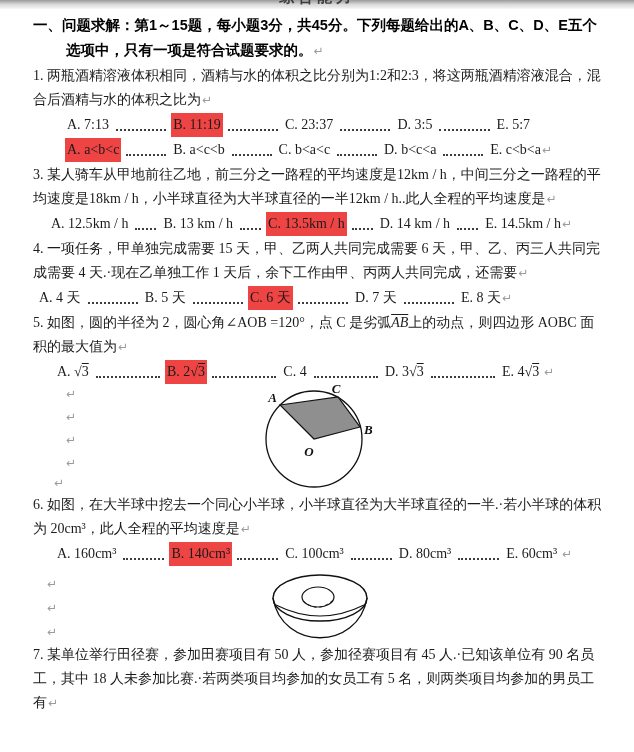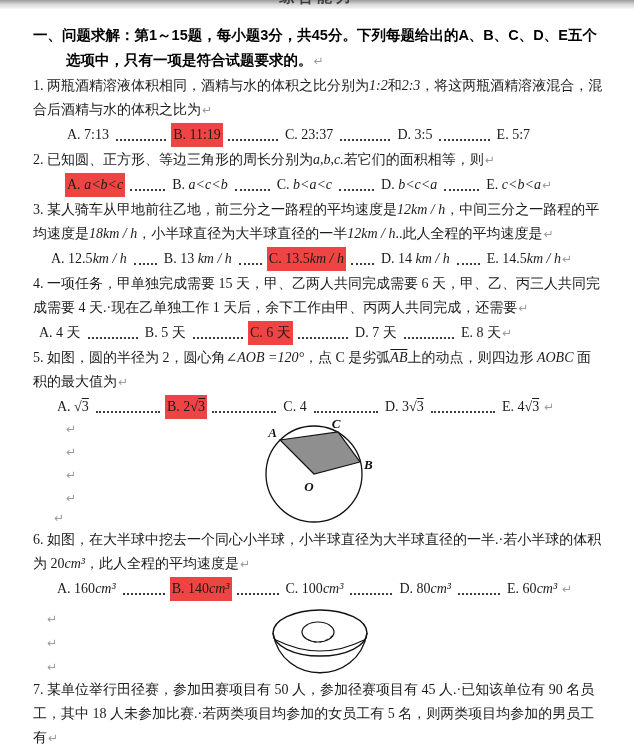--- a/index.html
+++ b/index.html
@@ -15,31 +15,31 @@
   }
   .band .clip-title{
     position:absolute;top:-12px;left:50%;transform:translateX(-50%);
     font-family:"Liberation Sans","DejaVu Sans",sans-serif;
     font-weight:bold;font-size:15px;line-height:18px;color:#3c3c3c;letter-spacing:4px;white-space:nowrap;
   }
   .page{padding:0 30px 0 33px;}
   .q-head{
     font-family:"Liberation Sans","DejaVu Sans",sans-serif;
     font-weight:bold;font-size:14.5px;line-height:25px;color:#000;
-    margin:14px 0 0 0;padding-left:33px;text-indent:-33px;max-width:560px;
+    margin:4px 0 0 0;padding-left:33px;text-indent:-33px;max-width:560px;
   }
   .qtext{margin:0;line-height:24px;}
   .opts{
     display:flex;align-items:flex-end;line-height:24px;margin:1px 0;
     white-space:nowrap;
   }
   .opt{flex:0 0 auto;padding:0 2px;}
   .opt.hl{background:#ef4444;}
   .leader{flex:1 1 auto;border-bottom:2px dotted #3d3d3d;margin:0 5px 6px 5px;min-width:8px;}
-  .m{font-style:italic;}
+  .m{}
   .arc{font-style:italic;text-decoration:overline;}
   .rad{text-decoration:overline;}
   .pmark{
     color:#9b9b9b;font-family:"DejaVu Sans",sans-serif;
     font-size:12px;font-style:normal;font-weight:normal;padding-left:1px;
   }
   .fig{position:relative;}
   .fig1{height:108px;}
   .fig2{height:76px;}
   .fig .fp{position:absolute;line-height:10px;}
@@ -63,21 +63,20 @@
       <span class="leader"></span>
       <span class="opt hl"><span>B. 11:19</span></span>
       <span class="leader"></span>
       <span class="opt"><span>C. 23:37</span></span>
       <span class="leader"></span>
       <span class="opt"><span>D. 3:5</span></span>
       <span class="leader"></span>
       <span class="opt"><span>E. 5:7</span></span>
     </div>
 
-  <p class="qtext"><span>2. 已知圆、正方形、等边三角形的周长分别为</span><span class="m">a,b,c.</span><span>若它们的面积相等，则</span><span class="pmark">↵</span></p>
   <div class="opts" style="padding-left:32px;padding-right:50px;">
       <span class="opt hl"><span>A. </span><span class="m">a&lt;b&lt;c</span></span>
       <span class="leader"></span>
       <span class="opt"><span>B. </span><span class="m">a&lt;c&lt;b</span></span>
       <span class="leader"></span>
       <span class="opt"><span>C. </span><span class="m">b&lt;a&lt;c</span></span>
       <span class="leader"></span>
       <span class="opt"><span>D. </span><span class="m">b&lt;c&lt;a</span></span>
       <span class="leader"></span>
       <span class="opt"><span>E. </span><span class="m">c&lt;b&lt;a</span><span class="pmark">↵</span></span>

